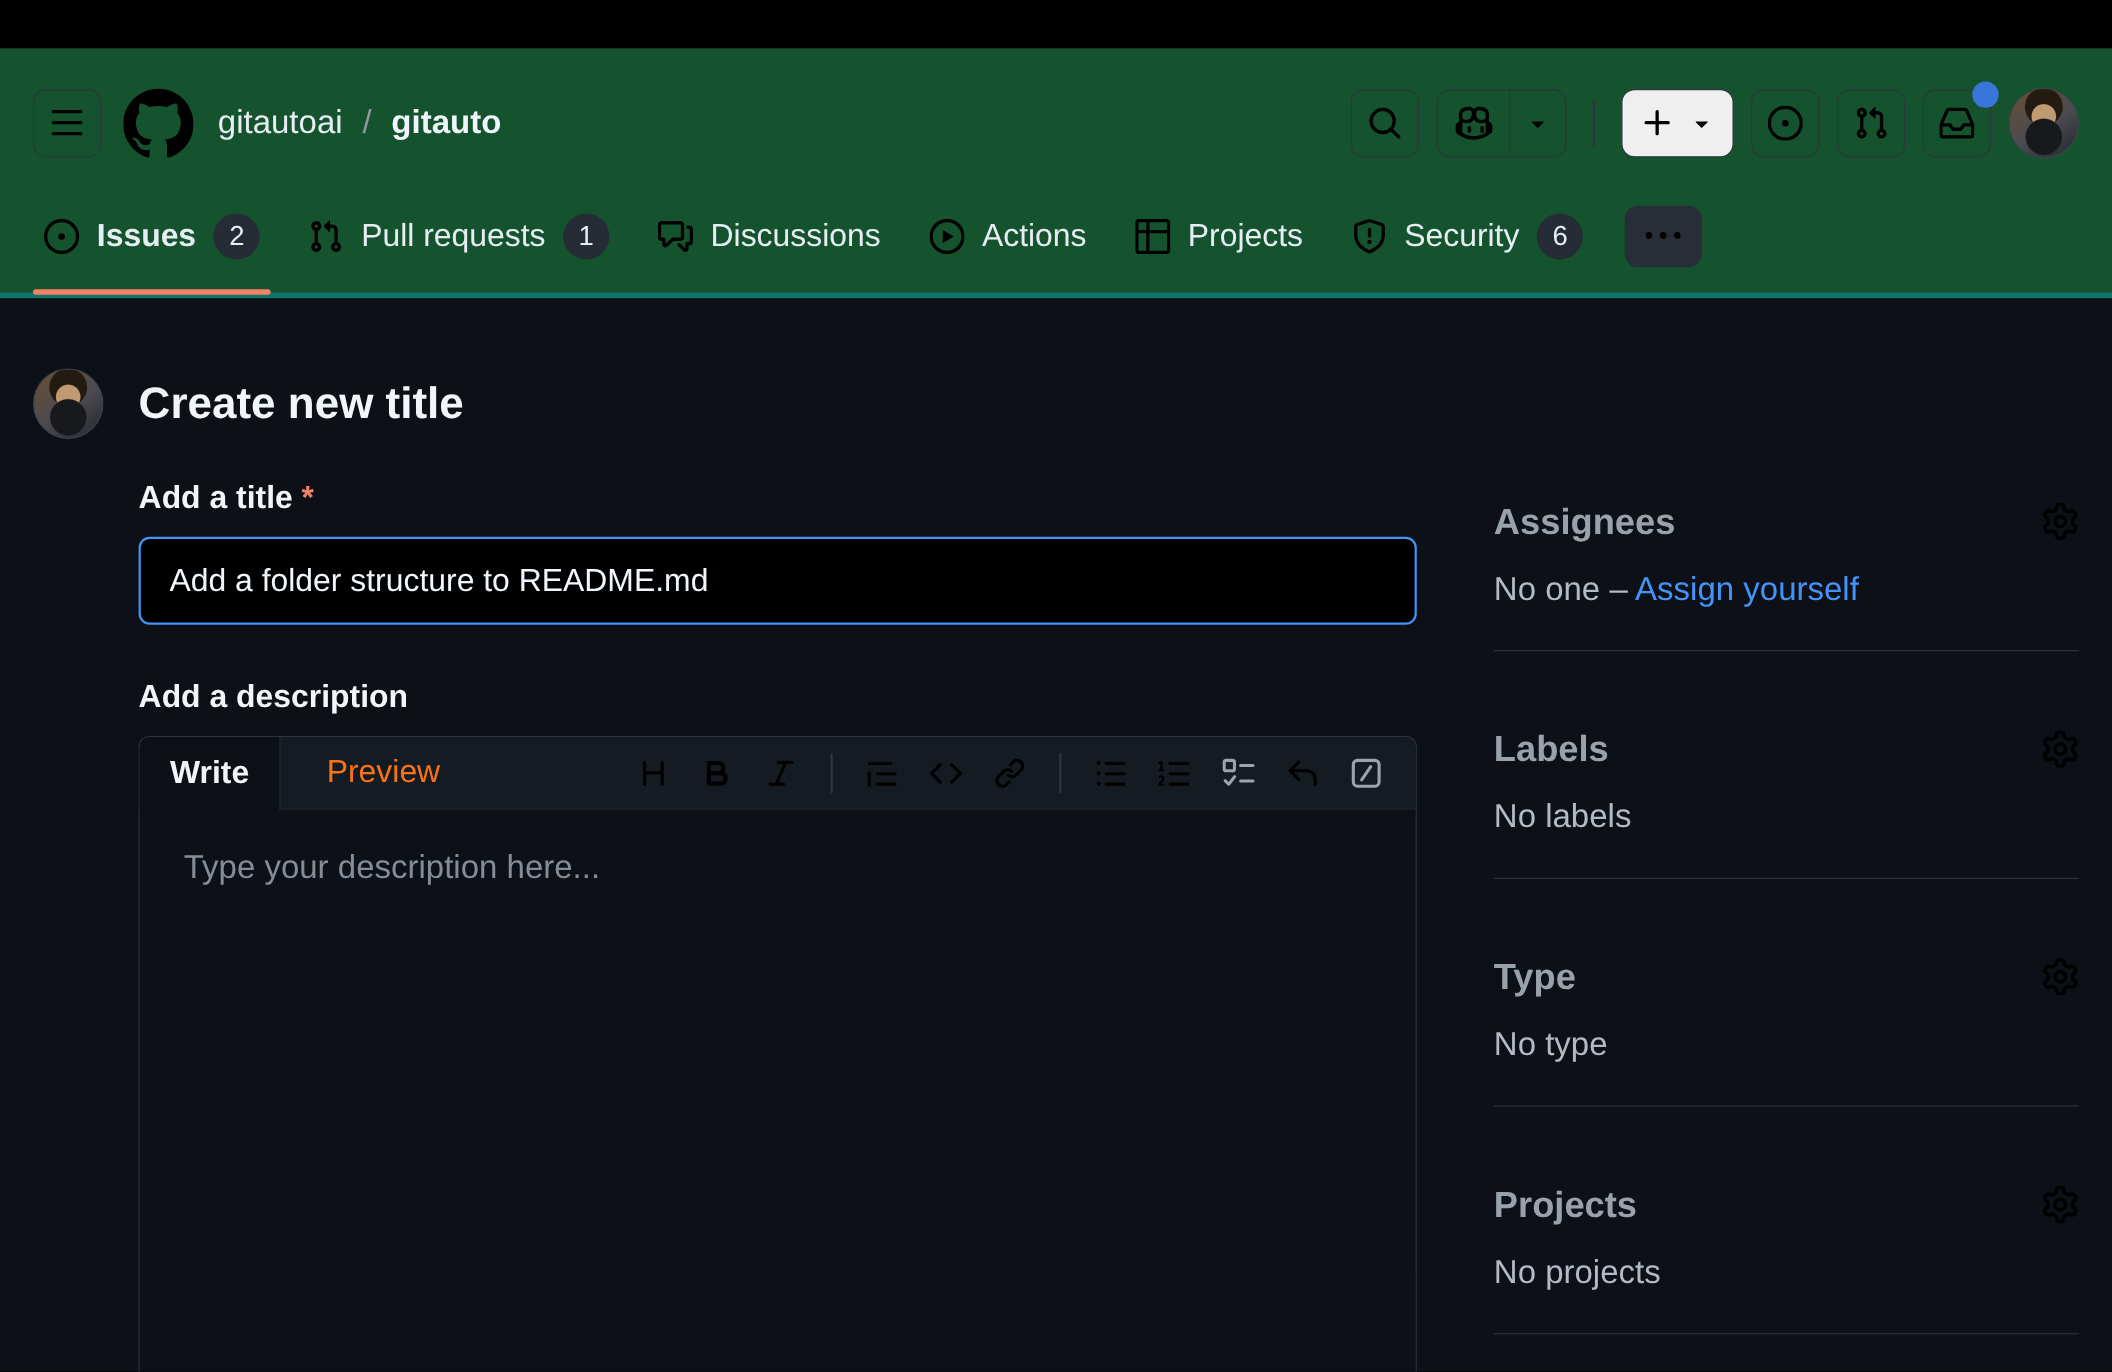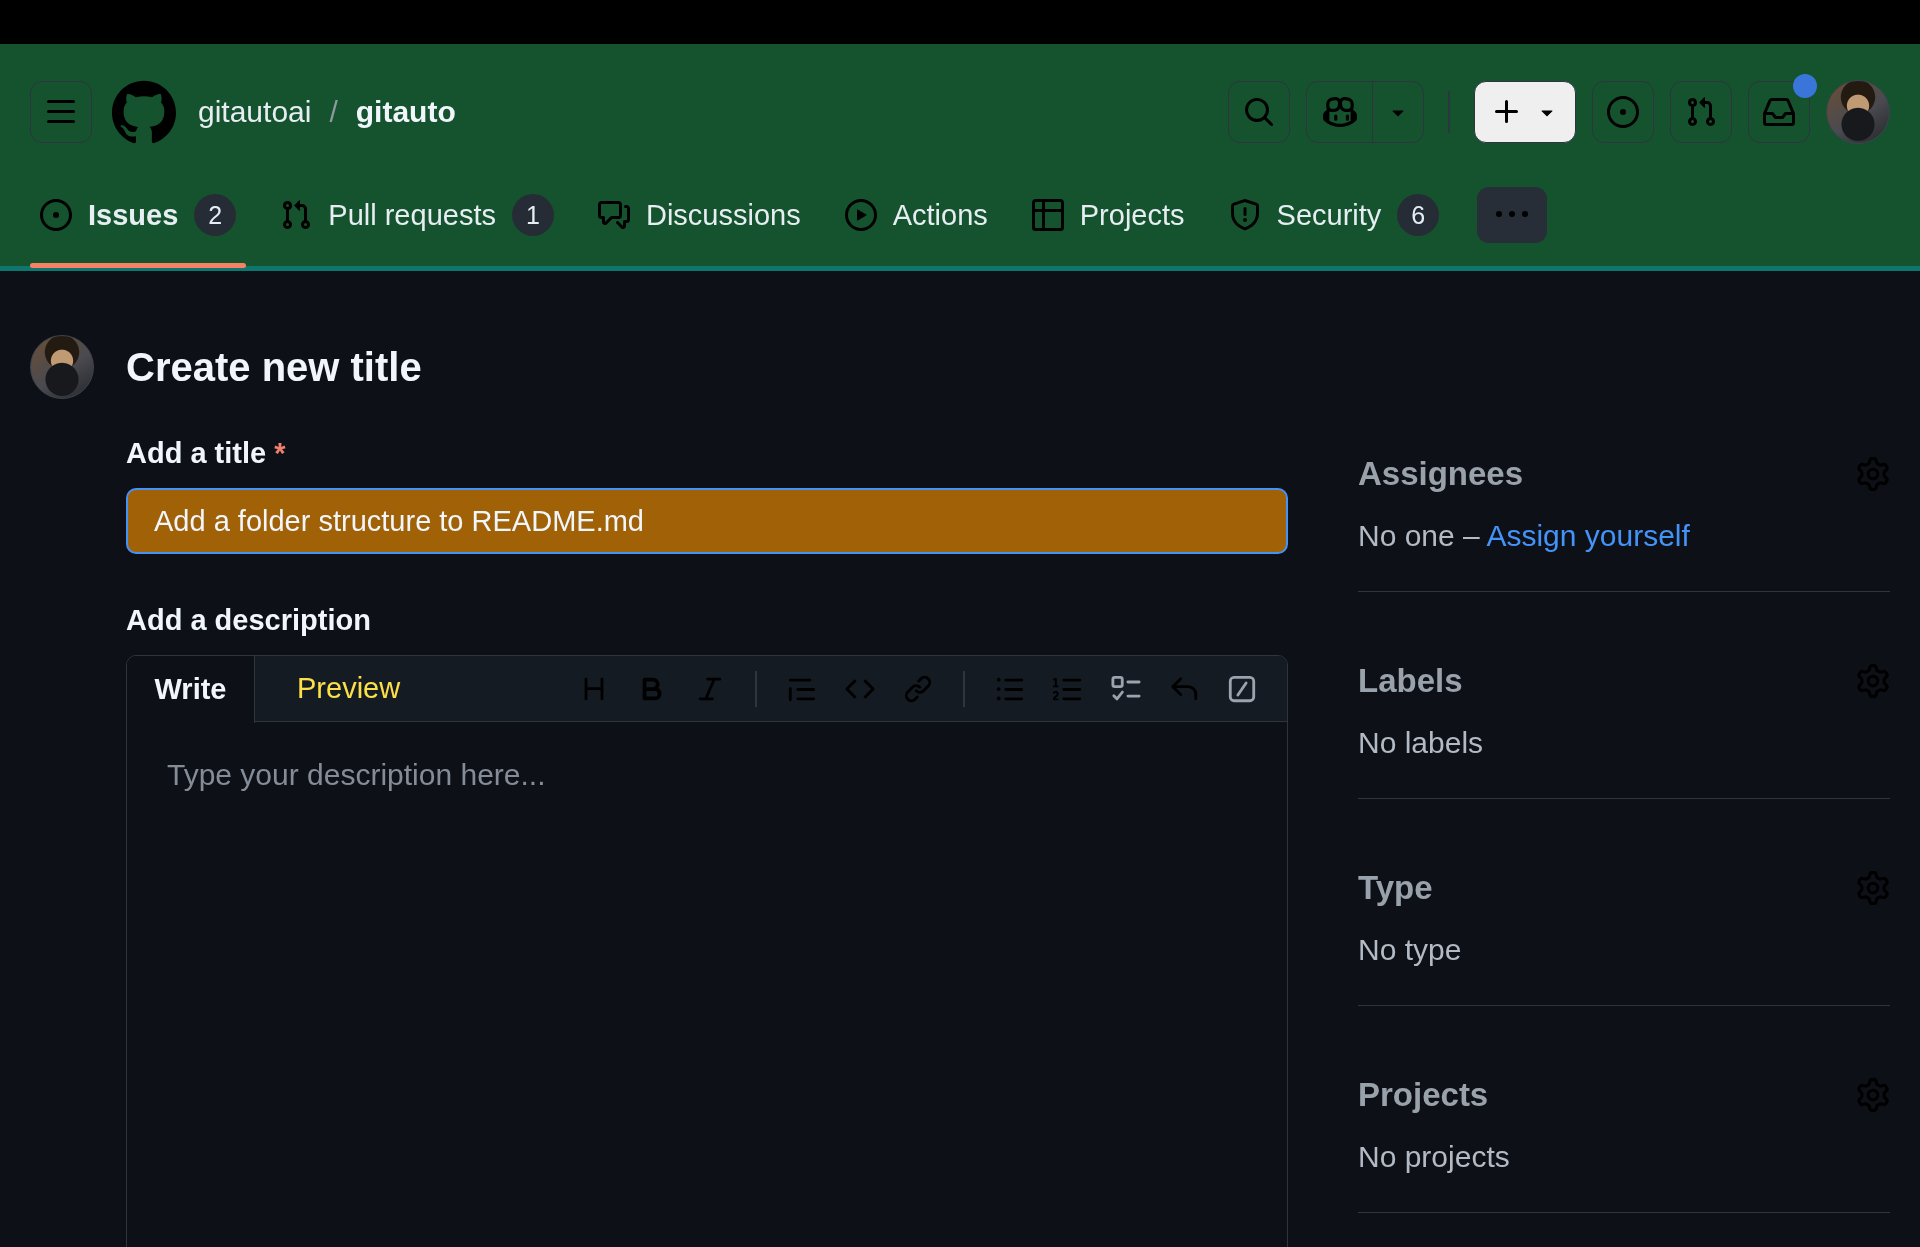--- a/index.html
+++ b/index.html
@@ -81,38 +81,38 @@
 
   
   .content { display:flex; padding:0 30px; }
   .main-col { width:1260px; flex:none; }
   .issue-head { display:flex; align-items:center; gap:32px; margin-top:64px; }
   .page-title { font-size:40px; font-weight:700; color:#f0f6fc; }
   .form { margin-left:96px; }
   .field-label { margin-top:38px; margin-bottom:18px; font-size:29px; font-weight:600; color:#f0f6fc; }
   .required { color:#f0806c; margin-left:8px; }
   .title-input {
-    width:1162px; height:66px; background:#a16207; border:2px solid #4493f8; border-radius:10px;
+    width:1162px; height:80px; background:#000000; border:2px solid #4493f8; border-radius:10px;
     color:#f0f6fc; font-size:29px; padding:0 26px; outline:none;
     font-family:"Liberation Sans", sans-serif;
   }
   .desc-label { margin-top:50px; }
 
   
   .editor { width:1162px; height:700px; border:1px solid #2f353d; border-radius:10px; background:#0d1117; margin-top:18px; }
   .editor-head {
     display:flex; align-items:stretch; height:66px; background:#151b23;
     border-radius:9px 9px 0 0; border-bottom:1px solid #2f353d;
   }
   .tab-write {
     width:128px; height:67px; display:flex; align-items:center; justify-content:center;
     background:#0d1117; border-right:1px solid #2f353d; border-radius:9px 0 0 0;
     font-size:29px; font-weight:600; color:#f0f6fc; cursor:pointer; z-index:1;
   }
-  .tab-preview { padding:0 42px; display:flex; align-items:center; font-size:29px; color:#fde047; cursor:pointer; }
+  .tab-preview { padding:0 42px; display:flex; align-items:center; font-size:29px; color:#f97316; cursor:pointer; }
   .toolbar { margin-left:auto; display:flex; align-items:center; gap:12px; padding-right:22px; }
   .tb-btn {
     width:46px; height:46px; display:flex; align-items:center; justify-content:center;
     background:transparent; border:none; color:#9ba3ae; cursor:pointer; border-radius:6px;
   }
   .tb-btn svg { width:30px; height:30px; }
   .tb-sep { width:2px; height:36px; background:#2f353d; margin:0 10px; }
   .editor-body textarea {
     width:100%; height:560px; background:transparent; border:none; resize:none; outline:none;
     padding:36px 40px; font-size:30px; color:#e6edf3; font-family:"Liberation Sans", sans-serif;

